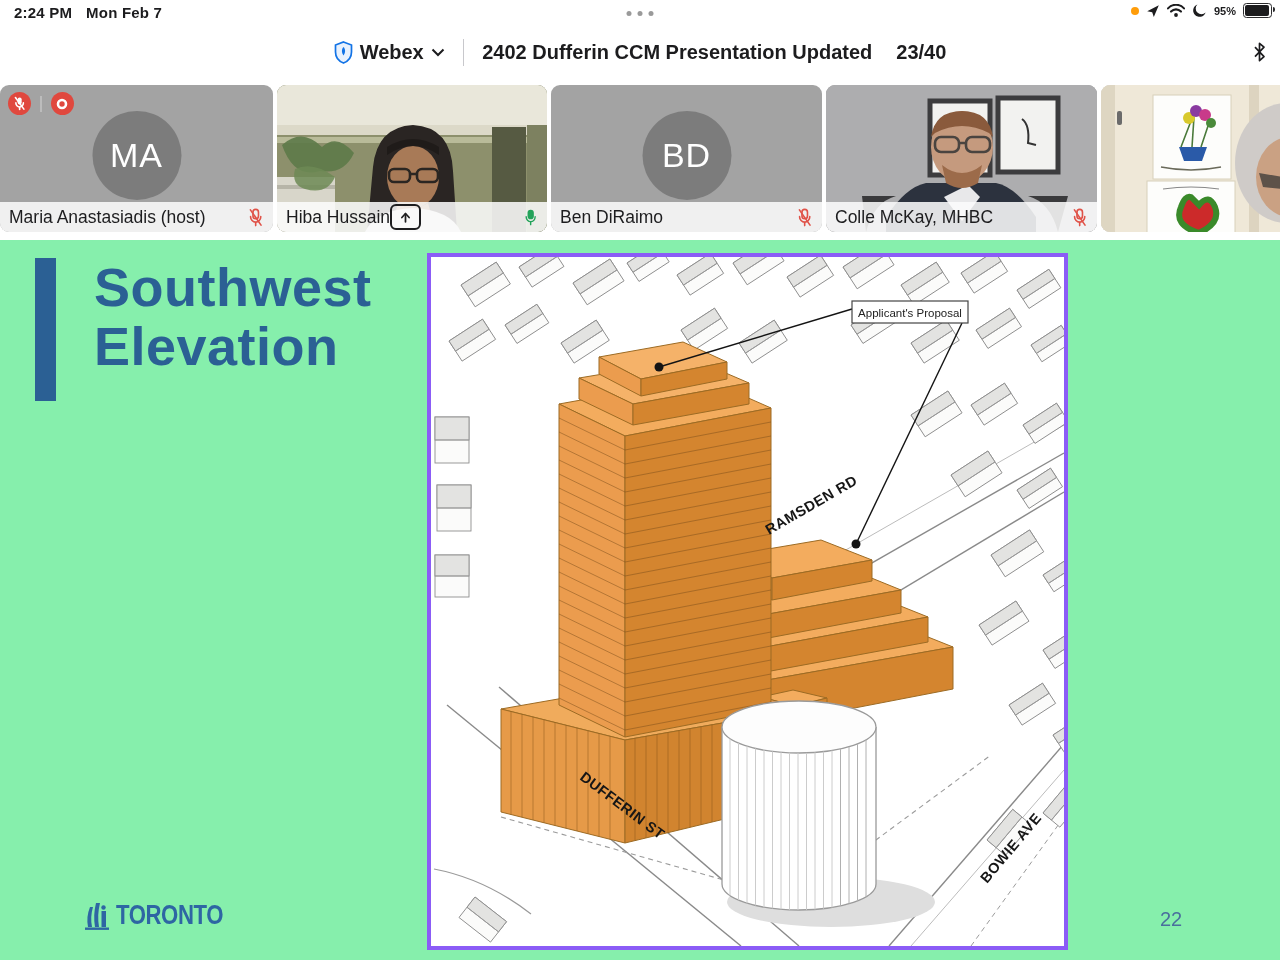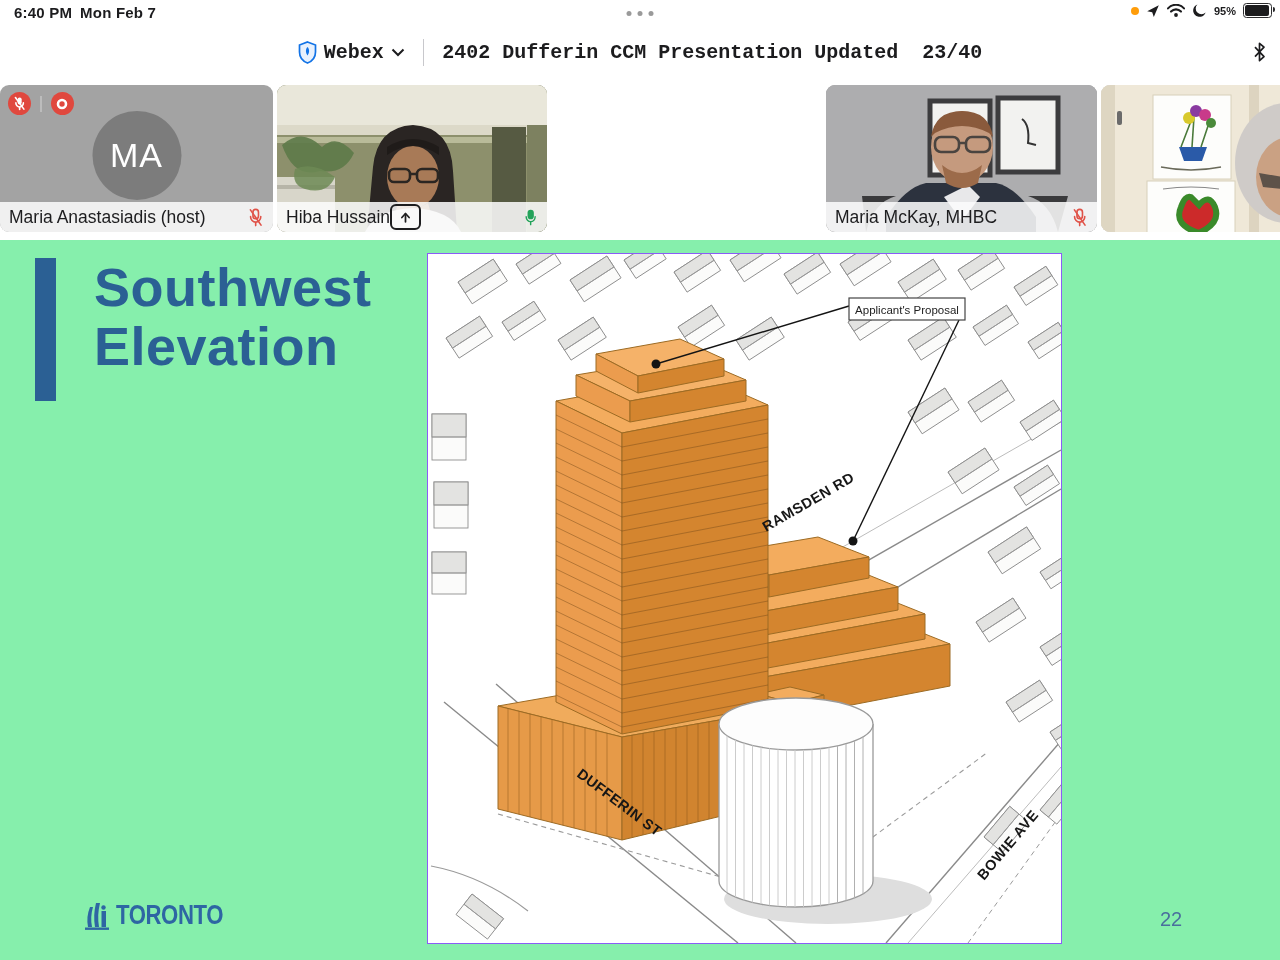--- a/index.html
+++ b/index.html
@@ -2,32 +2,32 @@
 <html><head>
 <meta charset="utf-8">
 <style>
   html,body{margin:0;padding:0;background:#fff;}
   .screen{position:relative;width:1280px;height:960px;background:#fff;overflow:hidden;
           font-family:"Liberation Sans",sans-serif;color:#1c1c1e;}
 
   
   .status-bar{position:absolute;top:0;left:0;right:0;height:28px;}
   .sb-left{position:absolute;left:14px;top:4px;font-size:15px;font-weight:bold;letter-spacing:.2px;}
-  .sb-left .sb-date{margin-left:8px;font-weight:bold;}
+  .sb-left .sb-date{margin-left:14px;font-weight:bold;}
   .sb-grabber{position:absolute;left:50%;top:11px;transform:translateX(-50%);display:flex;gap:6px;}
   .sb-grabber i{width:5px;height:5px;border-radius:50%;background:#9a9a9a;display:block;}
   .sb-right{position:absolute;right:8px;top:3px;display:flex;align-items:center;gap:7px;}
   .dot-orange{width:8px;height:8px;border-radius:50%;background:#ff9d0a;}
   .sb-pct{font-size:11px;font-weight:bold;}
   .battery{position:relative;width:27px;height:13px;border:1.5px solid #2b2b2d;border-radius:3.5px;}
   .battery::after{content:"";position:absolute;right:-4px;top:3px;width:2.5px;height:5px;background:#2b2b2d;border-radius:0 2px 2px 0;}
   .battery i{position:absolute;left:1px;top:1px;bottom:1px;width:90%;background:#1c1c1e;border-radius:2px;display:block;}
 
   
-  .webex-header{position:absolute;top:32px;left:0;right:0;height:40px;display:flex;align-items:center;justify-content:center;gap:12px;font-family:Liberation Mono, monospace;}
+  .webex-header{position:absolute;top:32px;left:0;right:0;height:40px;display:flex;align-items:center;justify-content:center;gap:12px;}
   .wx-app{display:flex;align-items:center;gap:7px;}
   .wx-name{font-size:20px;font-weight:bold;}
   .wx-div{width:1.5px;height:27px;background:#c8c8cc;margin:0 6px;}
   .wx-title{font-size:20px;font-weight:bold;}
   .wx-counter{font-size:20px;font-weight:bold;margin-left:12px;}
   .bt-icon{position:absolute;right:14px;top:42px;}
 
   
   .strip{position:absolute;top:85px;left:0;right:0;height:147px;}
   .tile{position:absolute;top:0;height:147px;border-radius:9px;overflow:hidden;background:#a3a3a3;}
@@ -43,33 +43,33 @@
   .ind-circle{width:23px;height:23px;border-radius:50%;background:#e0483e;display:flex;align-items:center;justify-content:center;}
   .ind-div{width:1.5px;height:16px;background:#bcbcbc;}
   .share-chip{display:inline-flex;align-items:center;justify-content:center;width:27px;height:22px;
               border:2.2px solid #1d1d1f;border-radius:6px;}
 
   
   .slide{position:absolute;top:240px;left:0;right:0;bottom:0;background:#86efac;}
   .title-block{position:absolute;left:35px;top:18px;display:flex;gap:38px;}
   .title-bar{width:21px;height:143px;background:#2b6094;}
   .title-text{font-size:54px;line-height:1.09;font-weight:bold;color:#2b6094;letter-spacing:.5px;}
-  .render-box{position:absolute;left:427px;top:13px;width:633px;height:689px;border:1px solid #8b5cf6;background:#fff;}
+  .render-box{position:absolute;left:427px;top:13px;width:633px;height:689px;border:4px solid #8b5cf6;background:#fff;}
   .toronto{position:absolute;left:84px;top:660px;display:flex;align-items:flex-end;color:#2e66a3;}
   .toronto .word{font-size:27px;font-weight:bold;letter-spacing:-.5px;transform:scaleX(.82);transform-origin:left bottom;}
   .pagenum{position:absolute;left:1160px;top:668px;font-size:20px;color:#4a6f9d;}
 </style>
 </head>
 <body>
 
 <div class="screen">
 
   <div class="status-bar">
     <div class="sb-left">
-      <span>6:40 PM</span><span class="sb-date">Mon Feb 7</span>
+      <span>2:24 PM</span><span class="sb-date">Mon Feb 7</span>
     </div>
     <div class="sb-grabber">
         <i></i>
         <i></i>
         <i></i>
       </div>
     <div class="sb-right">
       <span class="dot-orange"></span>
       <svg width="14" height="14" viewBox="0 0 14 14">
           <path d="M1.2,7.2 L12.8,1.2 L7.8,13 L6.2,8.2 Z" fill="#1c1c1e"></path>
@@ -181,20 +181,37 @@
         <svg width="15" height="21" viewBox="0 0 20 24">
             <g stroke="#23a35a" stroke-width="1.9" fill="none" stroke-linecap="round">
               <rect x="7" y="2.5" width="6.5" height="11" rx="3.2" fill="#23a35a"></rect>
               <path d="M4.2,11 a6,6.5 0 0 0 12,0"></path>
               <path d="M10.2,18 v3.5"></path>
             </g>
           </svg>
       </div>
     </div>
 
+    <div class="tile" style="left:551px;width:271px;">
+      <div class="avatar">
+          <span>BD</span>
+        </div>
+      <div class="name-bar">
+        <span class="pname">Ben DiRaimo</span>
+        <span class="spacer"></span>
+        <svg width="17" height="21" viewBox="0 0 20 24">
+            <g stroke="#e05248" stroke-width="1.9" fill="none" stroke-linecap="round">
+              <rect x="7" y="2.5" width="6.5" height="11" rx="3.2"></rect>
+              <path d="M4.2,11 a6,6.5 0 0 0 12,0"></path>
+              <path d="M10.2,18 v3.5"></path>
+              <path d="M4,3 L16.5,21"></path>
+            </g>
+          </svg>
+      </div>
+    </div>
 
     <div class="tile" style="left:826px;width:271px;">
       <svg class="vid" width="271" height="147" viewBox="0 0 271 147">
         <rect width="271" height="147" fill="#a6a6a8"></rect>
         <rect width="271" height="147" fill="#b4b4b6" opacity=".5"></rect>
         <rect x="104" y="16" width="60" height="74" fill="#f2f2f0" stroke="#3c3c3e" stroke-width="5"></rect>
         <path d="M124,40 q10,2 12,20 l6,4" stroke="#333" stroke-width="2" fill="none"></path>
         <rect x="172" y="13" width="60" height="74" fill="#f2f2f0" stroke="#3c3c3e" stroke-width="5"></rect>
         <path d="M196,34 q8,6 6,24 l8,2" stroke="#333" stroke-width="2" fill="none"></path>
         <path d="M60,132 q20,-30 40,-34 l70,0 q20,4 40,34 l0,15 l-150,0 Z" fill="#2c323e"></path>
@@ -202,21 +219,21 @@
         <ellipse cx="136" cy="62" rx="31" ry="36" fill="#c59a7e"></ellipse>
         <path d="M105,52 q4,-26 31,-26 q27,0 31,26 l-4,-4 q-27,-14 -54,0 Z" fill="#8a5a3c"></path>
         <path d="M116,80 q20,16 40,0 l-4,18 q-16,10 -32,0 Z" fill="#9c6b4a"></path>
         <rect x="109" y="52" width="24" height="15" rx="6" fill="none" stroke="#4a4440" stroke-width="2.6"></rect>
         <rect x="140" y="52" width="24" height="15" rx="6" fill="none" stroke="#4a4440" stroke-width="2.6"></rect>
         <line x1="133" y1="58" x2="140" y2="58" stroke="#4a4440" stroke-width="2.4"></line>
         <path d="M40,147 q8,-30 30,-36 l-34,0 Z" fill="#3a3a3c"></path>
         <path d="M232,147 q-8,-30 -30,-36 l40,0 Z" fill="#3a3a3c"></path>
       </svg>
       <div class="name-bar">
-        <span class="pname">Maria McKay, MHBC</span>
+        <span class="pname">Colle McKay, MHBC</span>
         <span class="spacer"></span>
         <svg width="17" height="21" viewBox="0 0 20 24">
             <g stroke="#e05248" stroke-width="1.9" fill="none" stroke-linecap="round">
               <rect x="7" y="2.5" width="6.5" height="11" rx="3.2"></rect>
               <path d="M4.2,11 a6,6.5 0 0 0 12,0"></path>
               <path d="M10.2,18 v3.5"></path>
               <path d="M4,3 L16.5,21"></path>
             </g>
           </svg>
       </div>

